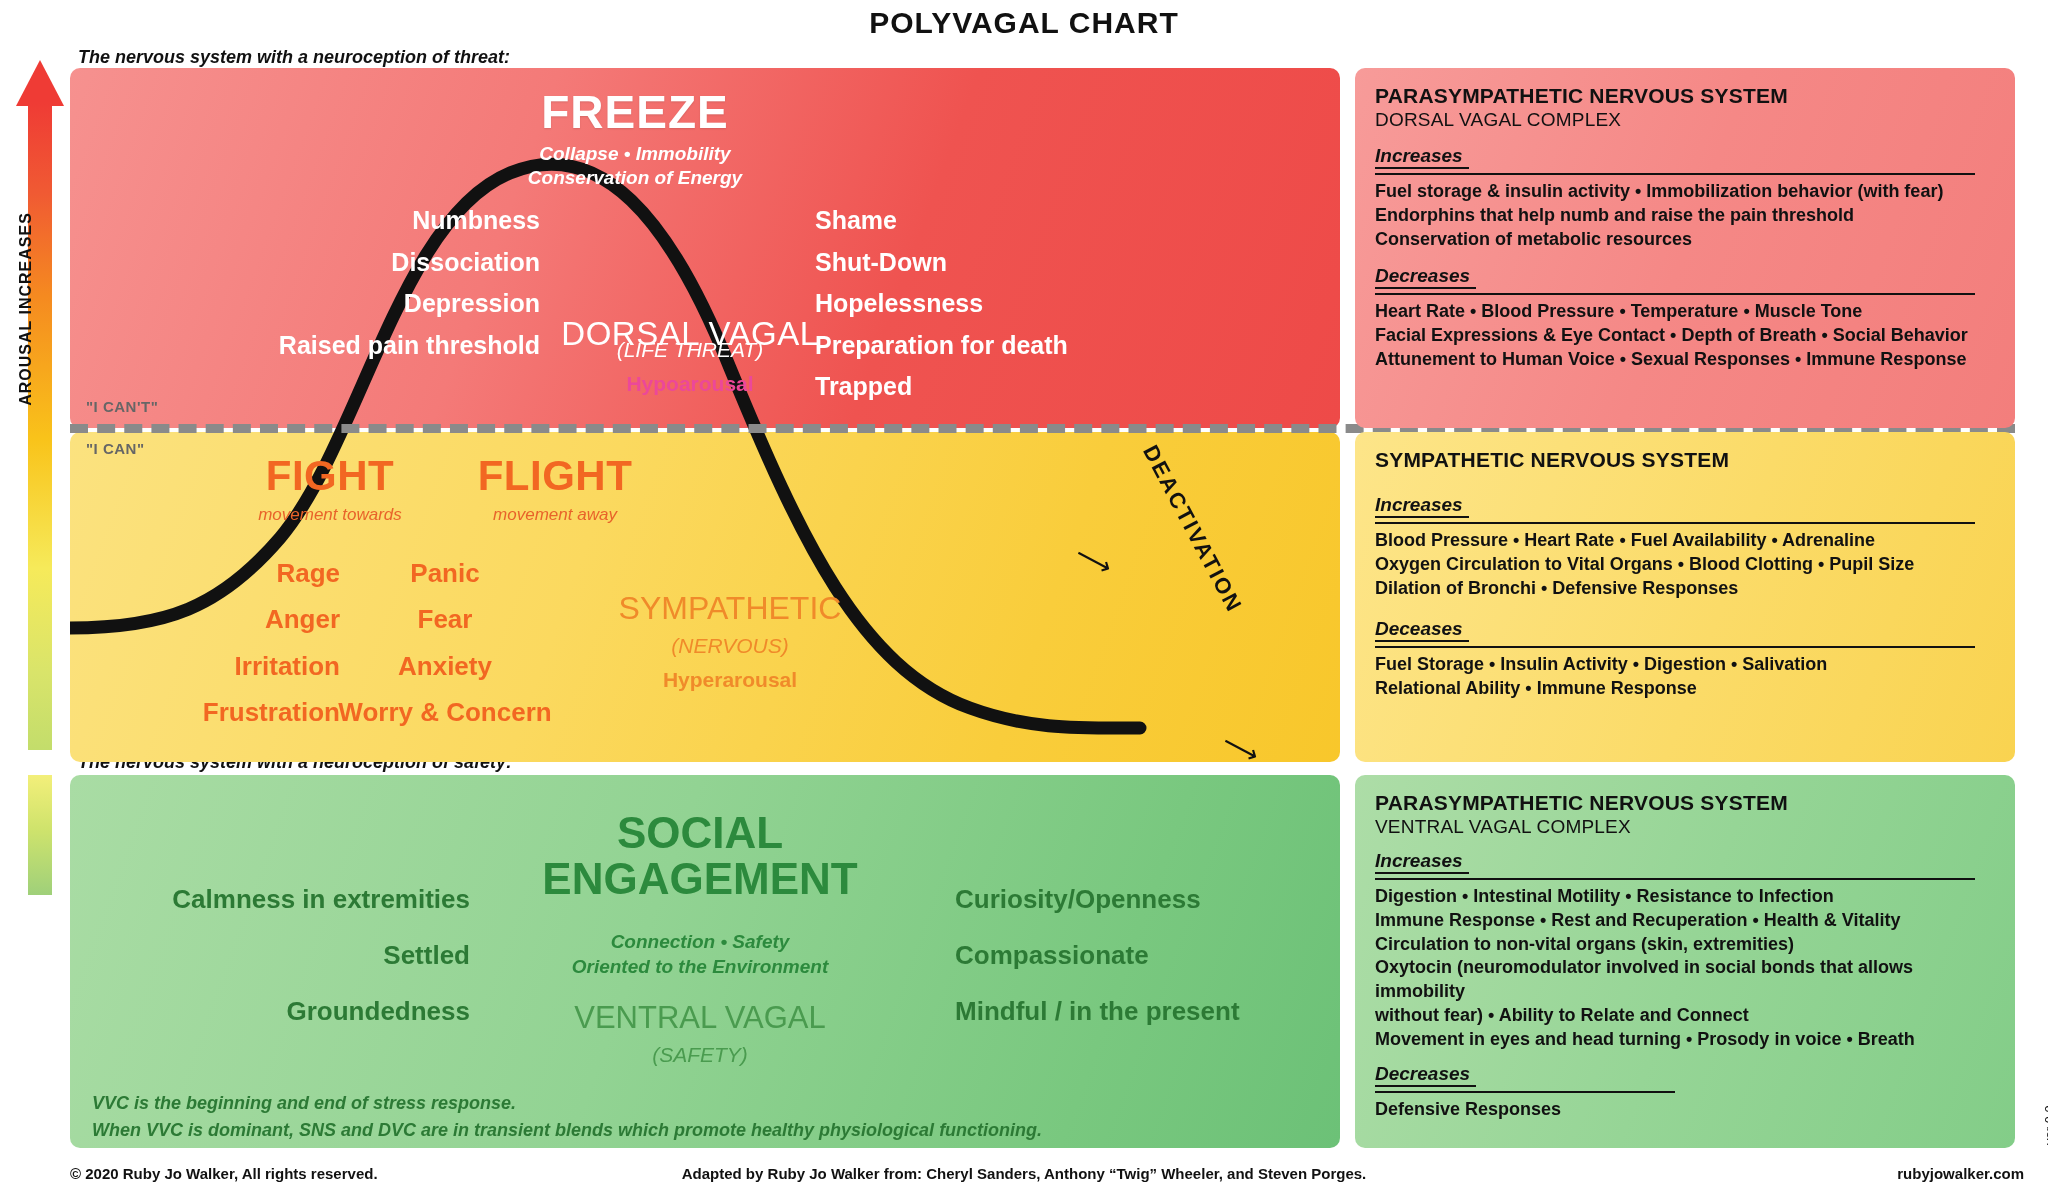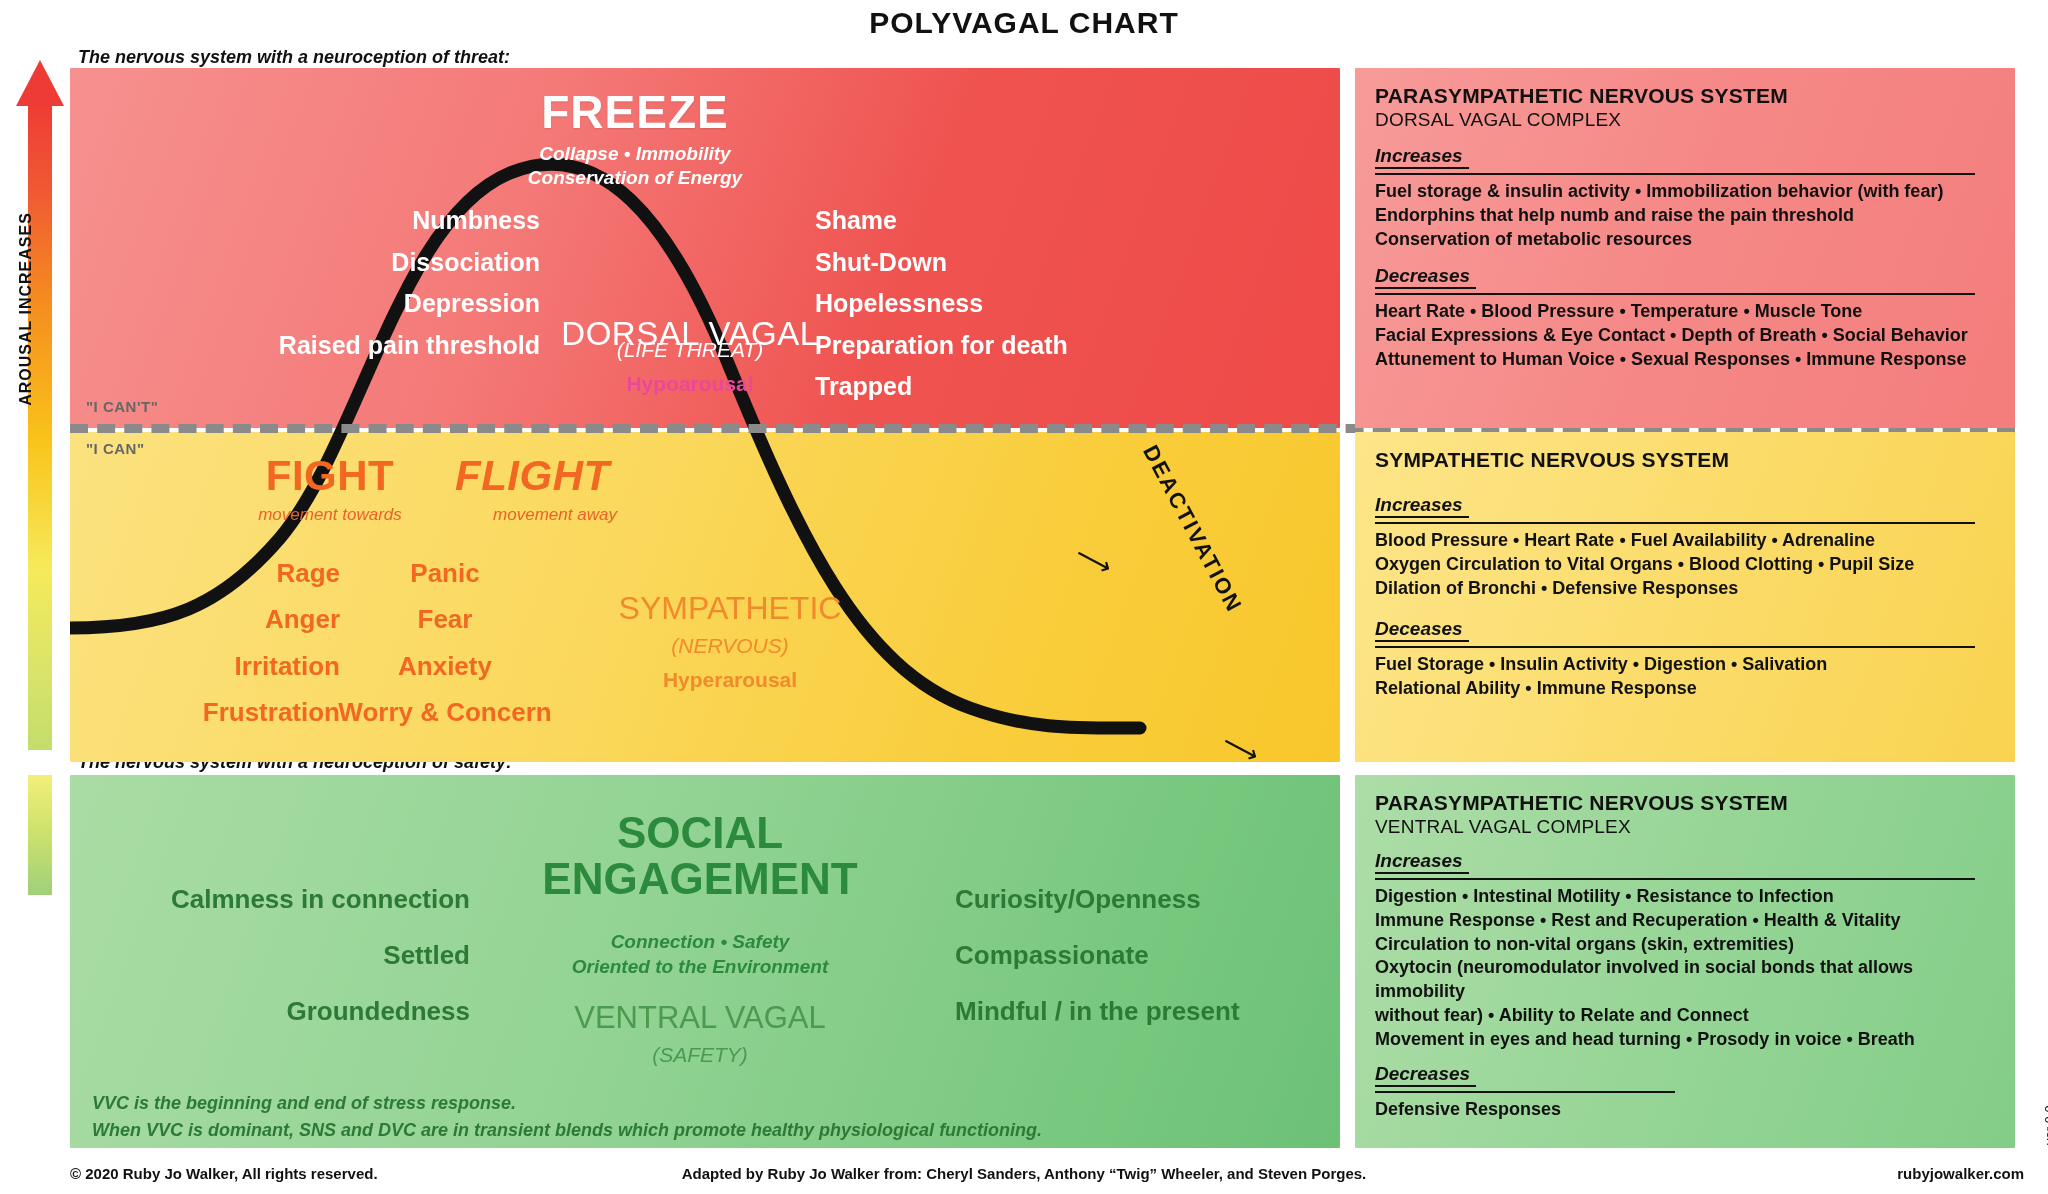--- a/index.html
+++ b/index.html
@@ -37,21 +37,21 @@
   }
   .arousal-label{
     position:absolute;left:-74px;top:300px;width:200px;
     transform:rotate(-90deg);
     text-align:center;font-weight:bold;font-size:16px;letter-spacing:1px;color:#111;
   }
   .arrow-col2{position:absolute;left:28px;top:775px;width:24px;height:120px;
     background:linear-gradient(to bottom,#f3ef7a 0%,#cfe36c 45%,#9fd07a 100%);}
 
   
-  .panel{position:absolute;border-radius:1px;}
+  .panel{position:absolute;border-radius:10px;}
   #panel-freeze{
     left:70px;top:68px;width:1270px;height:360px;
     background:linear-gradient(110deg,#f6918f 0%,#f47a78 35%,#ef5350 65%,#ee4a48 100%);
   }
   #panel-sympathetic{
     left:70px;top:432px;width:1270px;height:330px;
     background:linear-gradient(110deg,#fbe27f 0%,#fbd95f 40%,#f9cd3b 75%,#f8c72b 100%);
   }
   #panel-social{
     left:70px;top:775px;width:1270px;height:373px;
@@ -115,22 +115,22 @@
   
   .fight{
     position:absolute;left:230px;top:452px;width:200px;text-align:center;
     font-size:42px;font-weight:bold;color:#f26722;letter-spacing:.5px;
   }
   .fight-sub{
     position:absolute;left:190px;top:505px;width:280px;text-align:center;
     font-size:17px;font-style:italic;color:#e8632a;
   }
   .flight{
-    position:absolute;left:455px;top:452px;width:200px;
-    font-size:42px;font-weight:bold;color:#f26722;letter-spacing:.5px;font-style:italic;
+    position:absolute;left:455px;top:452px;width:200px;text-align:center;
+    font-size:42px;font-weight:bold;color:#f26722;letter-spacing:.5px;
   }
   .flight-sub{
     position:absolute;left:425px;top:505px;width:260px;text-align:center;
     font-size:17px;font-style:italic;color:#e8632a;
   }
   .symp-title{
     position:absolute;left:555px;top:590px;width:350px;text-align:center;
     font-size:32px;color:#f08a2a;
   }
   .symp-sub{
@@ -272,21 +272,21 @@
 <div class="deactivation">DEACTIVATION</div>
 <div class="deact-arrow-bot">⟶</div>
 
 <div class="social-title" style="white-space:pre-line">SOCIAL
 ENGAGEMENT</div>
 <div class="social-sub" style="white-space:pre-line">Connection • Safety
 Oriented to the Environment</div>
 <div class="ventral">VENTRAL VAGAL</div>
 <div class="ventral-sub">(SAFETY)</div>
 <div class="social-left">
-  <div>Calmness in connection</div>
+  <div>Calmness in extremities</div>
   <div>Settled</div>
   <div>Groundedness</div>
 </div>
 <div class="social-right">
   <div>Curiosity/Openness</div>
   <div>Compassionate</div>
   <div>Mindful / in the present</div>
 </div>
 <div class="vvc-note" style="white-space:pre-line">VVC is the beginning and end of stress response.
 When VVC is dominant, SNS and DVC are in transient blends which promote healthy physiological functioning.</div>

